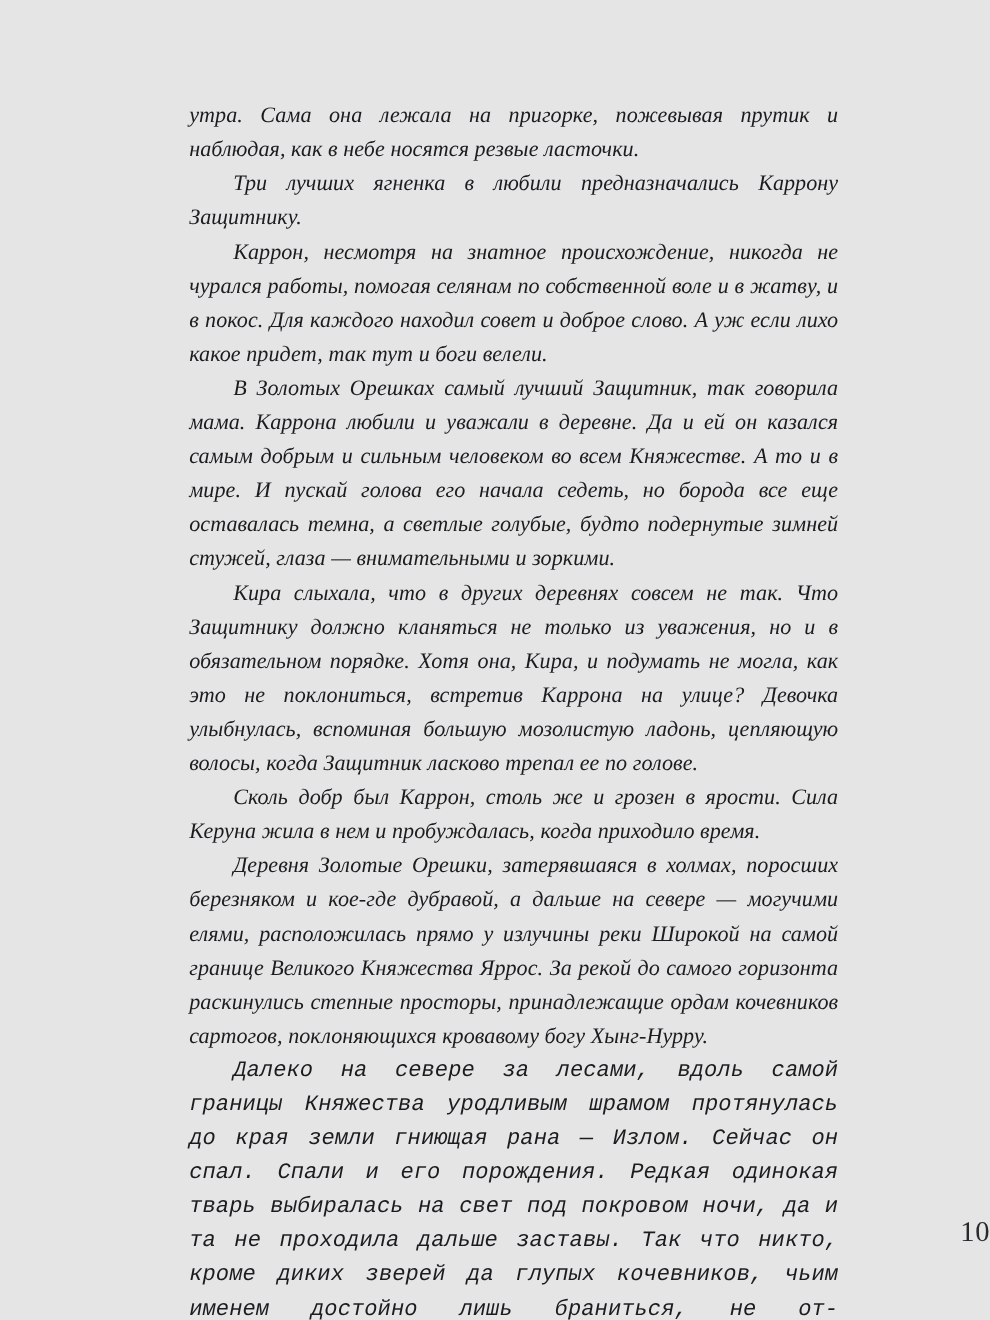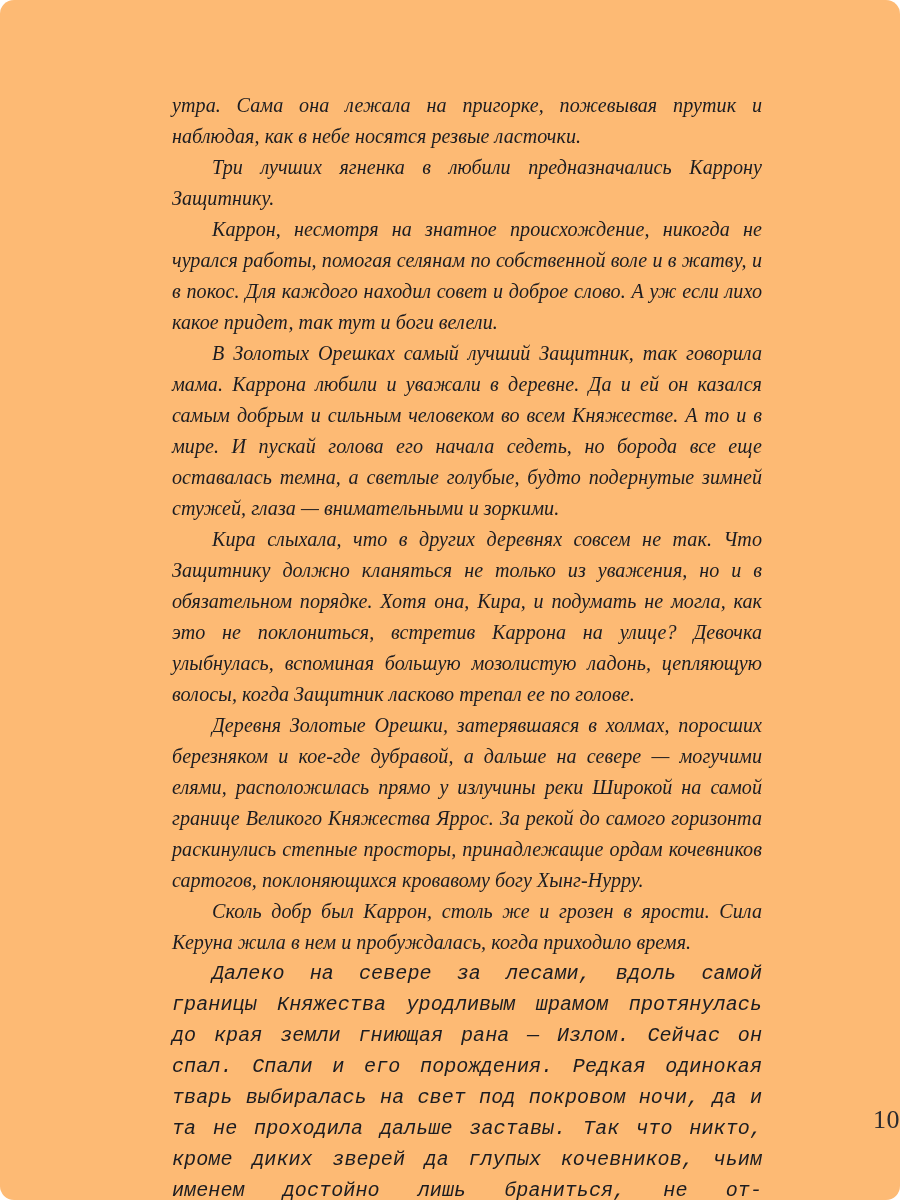--- a/index.html
+++ b/index.html
@@ -13,22 +13,21 @@
     height: 1200px;
     position: relative;
     overflow: hidden;
     font-family: "Liberation Serif", "DejaVu Serif", serif;
     -webkit-font-smoothing: antialiased;
   }
 
   .page {
     position: absolute;
     inset: 0;
-    background: #fdba74;
-    border-radius: 14px;
+    background: #e5e5e5;
   }
 
   .text-block {
     position: absolute;
     left: 172px;
     top: 90px;
     width: 590px;
     color: #1c1c20;
     font-style: italic;
     font-size: 20.1px;
@@ -81,23 +80,23 @@
     <p class="para continuation">утра. Сама она лежала на пригорке, пожевывая прутик и наблюдая, как в небе носятся резвые ласточки.</p>
 
     <p class="para">Три лучших ягненка в любили предназначались Каррону Защитнику.</p>
 
     <p class="para">Каррон, несмотря на знатное происхождение, никогда не чурался работы, помогая селянам по собственной воле и в жатву, и в покос. Для каждого находил совет и доброе слово. А уж если лихо какое придет, так тут и боги велели.</p>
 
     <p class="para">В Золотых Орешках самый лучший Защитник, так говорила мама. Каррона любили и уважали в деревне. Да и ей он казался самым добрым и сильным человеком во всем Княжестве. А то и в мире. И пускай голова его начала седеть, но борода все еще оставалась темна, а светлые голубые, будто подернутые зимней стужей, глаза — внимательными и зоркими.</p>
 
     <p class="para">Кира слыхала, что в других деревнях совсем не так. Что Защитнику должно кланяться не только из уважения, но и в обязательном порядке. Хотя она, Кира, и подумать не могла, как это не поклониться, встретив Каррона на улице? Девочка улыбнулась, вспоминая большую мозолистую ладонь, цепляющую волосы, когда Защитник ласково трепал ее по голове.</p>
 
+    <p class="para">Сколь добр был Каррон, столь же и грозен в ярости. Сила Керуна жила в нем и пробуждалась, когда приходило время.</p>
+
     <p class="para">Деревня Золотые Орешки, затерявшаяся в холмах, поросших березняком и кое-где дубравой, а дальше на севере — могучими елями, расположилась прямо у излучины реки Широкой на самой границе Великого Княжества Яррос. За рекой до самого горизонта раскинулись степные просторы, принадлежащие ордам кочевников сартогов, поклоняющихся кровавому богу Хынг-Нурру.</p>
-
-    <p class="para">Сколь добр был Каррон, столь же и грозен в ярости. Сила Керуна жила в нем и пробуждалась, когда приходило время.</p>
 
     <p class="para truncated">Далеко на севере за лесами, вдоль самой границы Княжества уродливым шрамом протянулась до края земли гниющая рана — Излом. Сейчас он спал. Спали и его порождения. Редкая одинокая тварь выбиралась на свет под покровом ночи, да и та не проходила дальше заставы. Так что никто, кроме диких зверей да глупых кочевников, чьим именем достойно лишь браниться, не от-</p>
 
   </div>
 
   <div class="folio">10</div>
 
 </div>
 
 </body></html>

